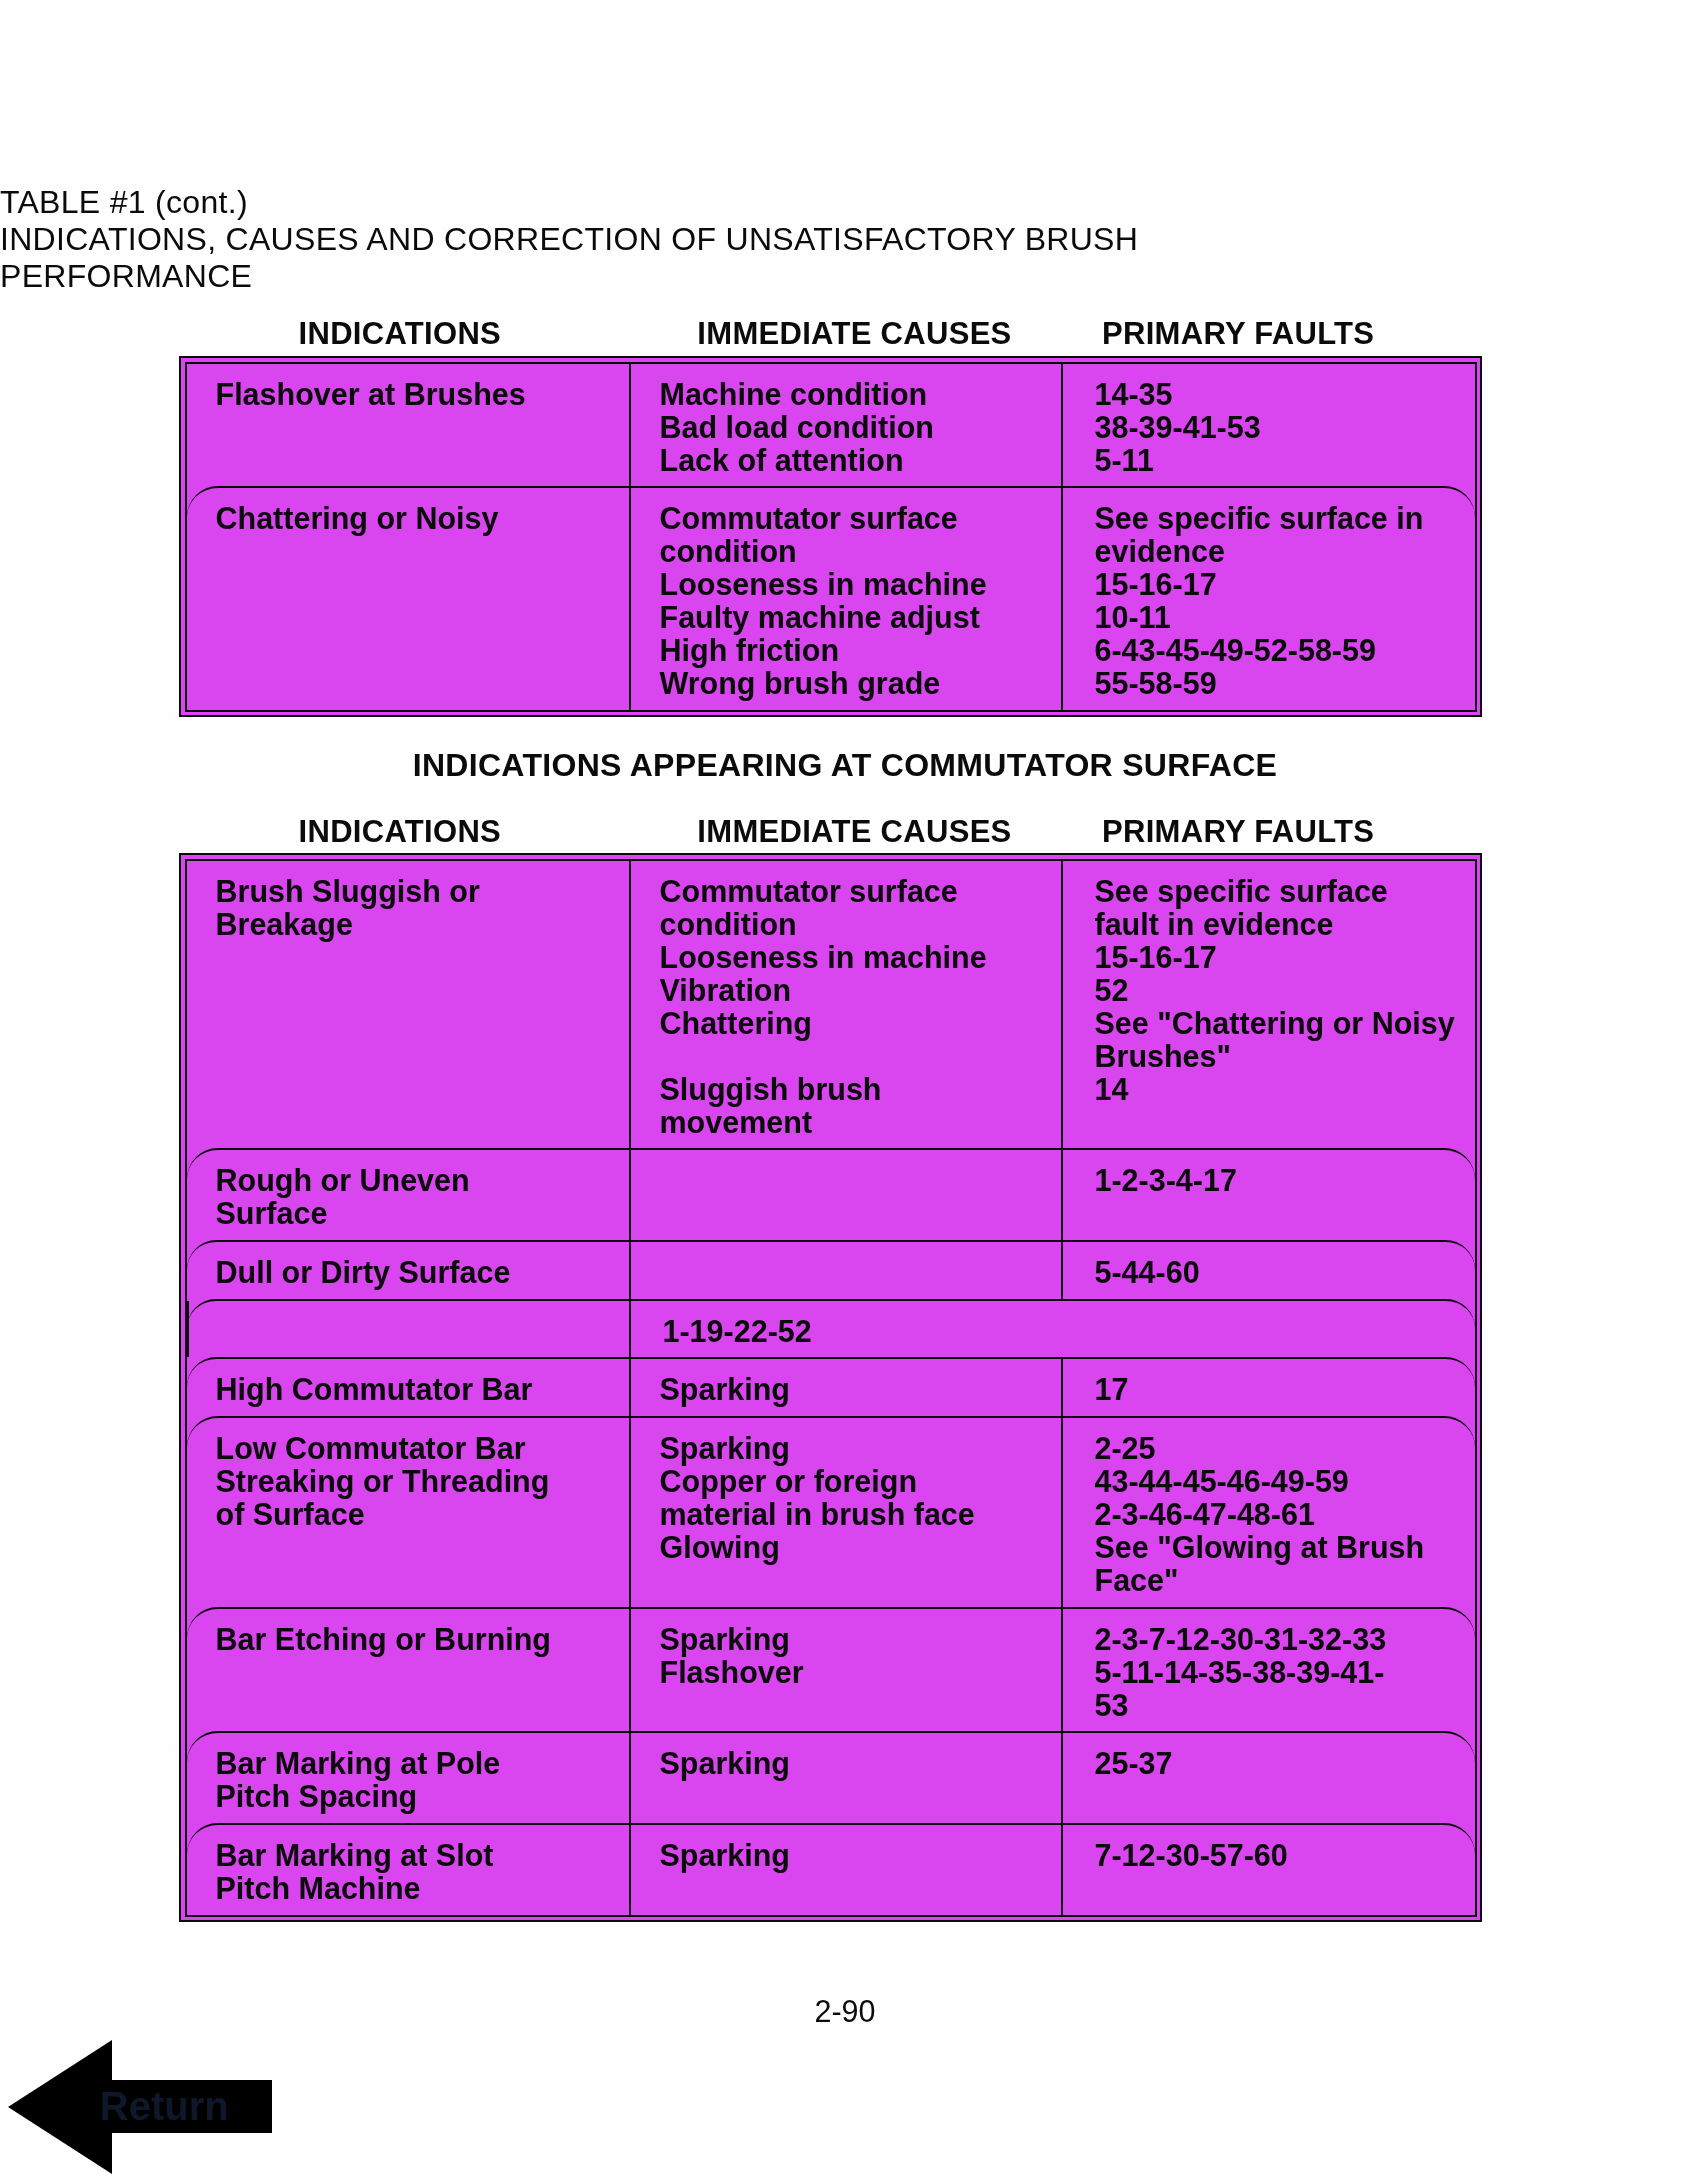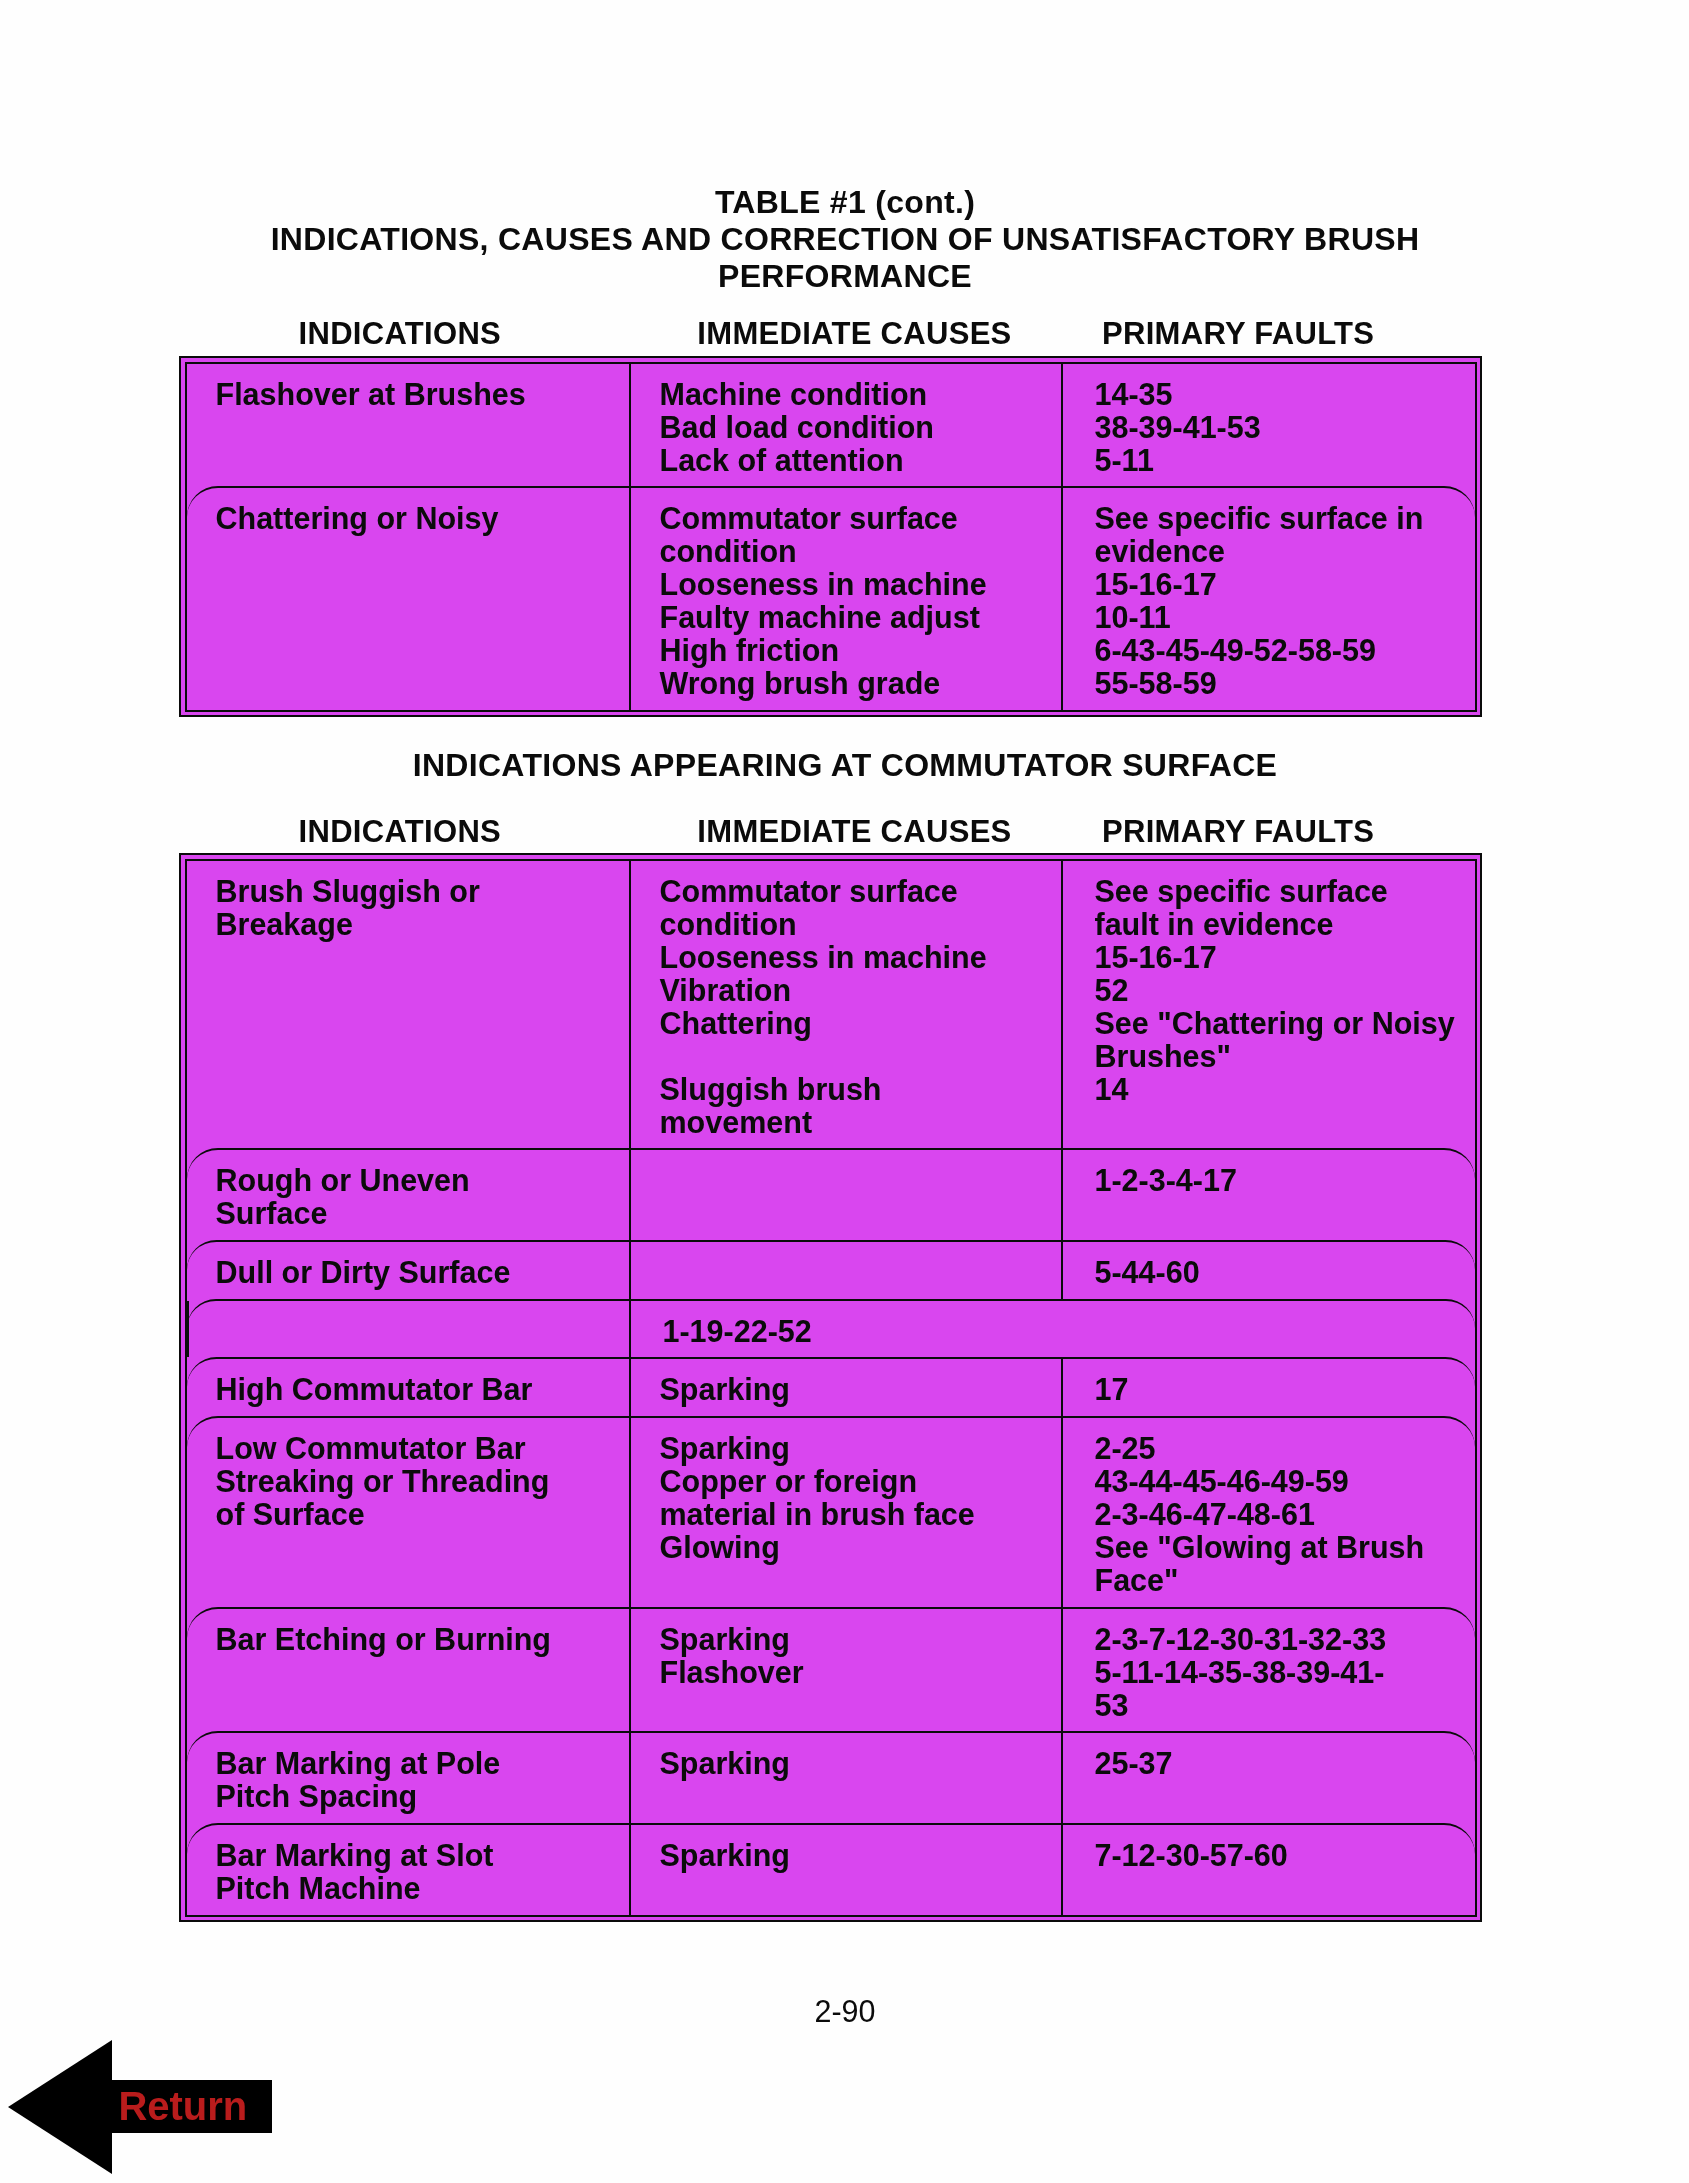--- a/index.html
+++ b/index.html
@@ -9,21 +9,21 @@
     font-family:"Liberation Sans",sans-serif;
     color:#0b0b0b;
     position:relative;
     overflow:hidden;
   }
   .page{position:absolute;inset:0;background:#fefefe;}
 
   
   .title-block{
     position:absolute;top:184px;left:0;width:100%;
-    text-align:center;font-weight:bold;font-size:32px;line-height:37px;
+    font-weight:normal;font-size:32px;line-height:37px;
     letter-spacing:0.3px;
   }
   .section2-title{
     position:absolute;top:747px;left:0;width:100%;
     text-align:center;font-weight:bold;font-size:32px;line-height:37px;
     letter-spacing:0.3px;
   }
 
   
   .colheads{
@@ -74,22 +74,22 @@
     border-top:67px solid transparent;
     border-bottom:67px solid transparent;
     border-right:104px solid #000000;
   }
   .return-shaft{
     position:absolute;left:101px;top:40px;width:163px;height:53px;
     background:#000000;
   }
   .return-label{
     position:absolute;left:73px;top:37px;width:166px;height:58px;
-    color:#b91c1c;font-weight:bold;font-size:40px;line-height:58px;
-    text-align:right;z-index:2;
+    color:#0f172a;font-weight:bold;font-size:40px;line-height:58px;
+    text-align:center;z-index:2;
   }
 </style>
 </head>
 <body>
 
 <div class="page">
 
   <div class="title-block">
     <div>TABLE #1 (cont.)</div>
     <div>INDICATIONS, CAUSES AND CORRECTION OF UNSATISFACTORY BRUSH</div>

